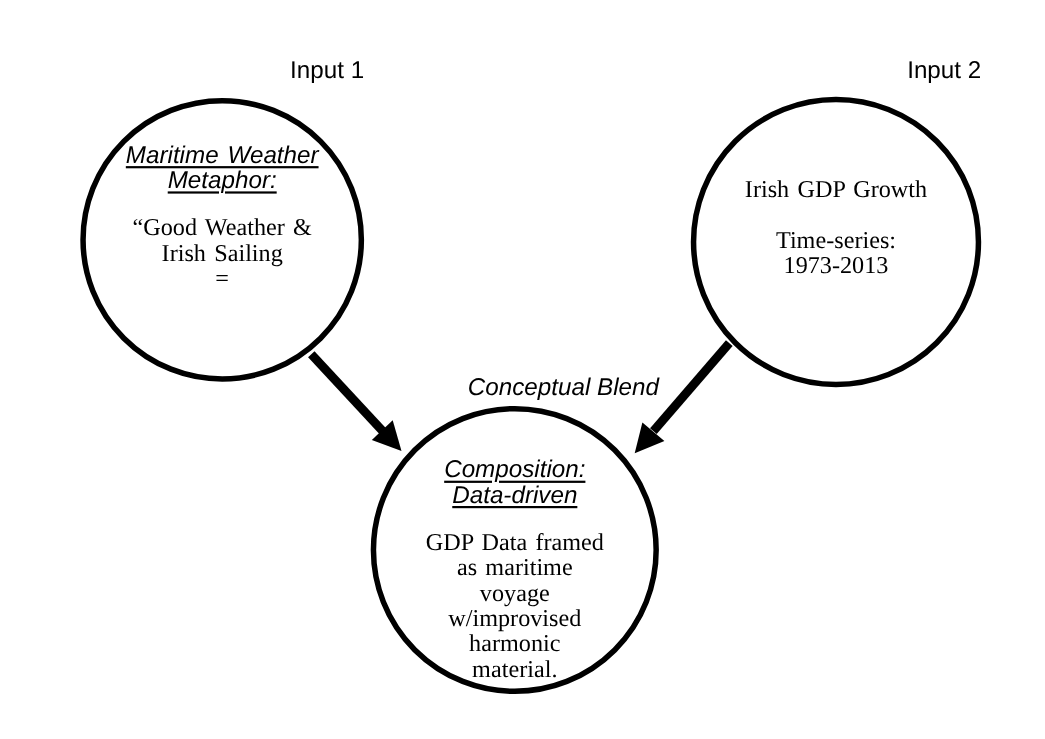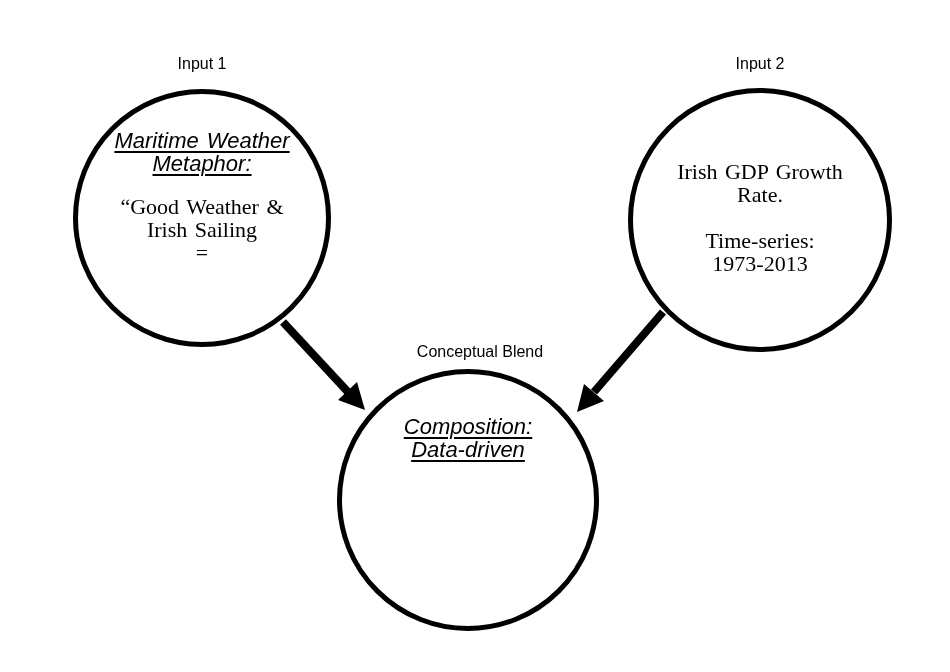--- a/index.html
+++ b/index.html
@@ -16,22 +16,22 @@
     font-family: "Liberation Sans", "DejaVu Sans", sans-serif;
     overflow: hidden;
   }
   .arrows {
     position: absolute;
     left: 0;
     top: 0;
   }
   .node-label {
     position: absolute;
-    text-align: center;
-    font-size: 16px;
+    text-align: right;
+    font-size: 22px;
     line-height: 23px;
     white-space: pre;
   }
   .circle {
     position: absolute;
     box-sizing: border-box;
     border: 5px solid #000000;
     border-radius: 50%;
     text-align: center;
   }
@@ -81,29 +81,36 @@
       <div class="line">Irish Sailing</div>
       <div class="line">=</div>
     </div>
   </div>
 
   <div class="node-label" style="left:628px; top:52px; width:264px;">Input 2</div>
 
   <div class="circle" style="left:628px; top:88px; width:264px; height:264px; padding-top:47px;">
     <div class="body">
       <div class="line">Irish GDP Growth</div>
-      <div class="line">Rate.</div>
       <div class="line"></div>
       <div class="line">Time-series:</div>
       <div class="line">1973-2013</div>
     </div>
   </div>
 
-  <div class="node-label" style="left:349px; top:340px; width:262px;">Conceptual Blend</div>
+  <div class="node-label" style="left:337px; top:340px; width:262px;font-style:italic;">Conceptual Blend</div>
 
   <div class="circle" style="left:337px; top:369px; width:262px; height:262px; padding-top:41px;">
     <div class="title">
       <div class="line">Composition:</div>
       <div class="line">Data-driven</div>
     </div>
+    <div class="body">
+      <div class="line">GDP Data framed</div>
+      <div class="line">as maritime</div>
+      <div class="line">voyage</div>
+      <div class="line">w/improvised</div>
+      <div class="line">harmonic</div>
+      <div class="line">material.</div>
+    </div>
   </div>
 
 </div>
 
 </body></html>

